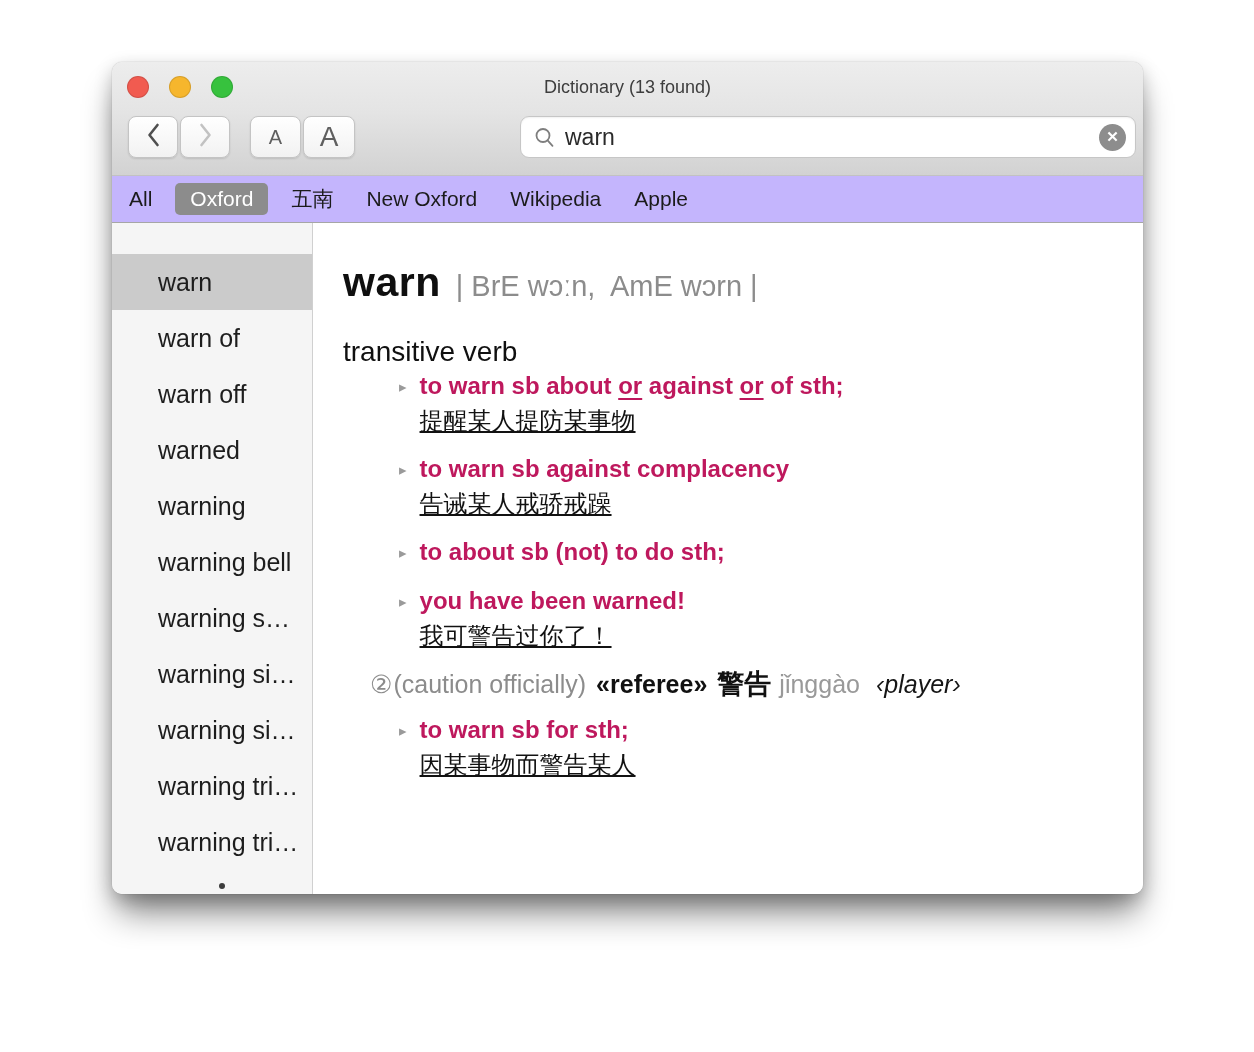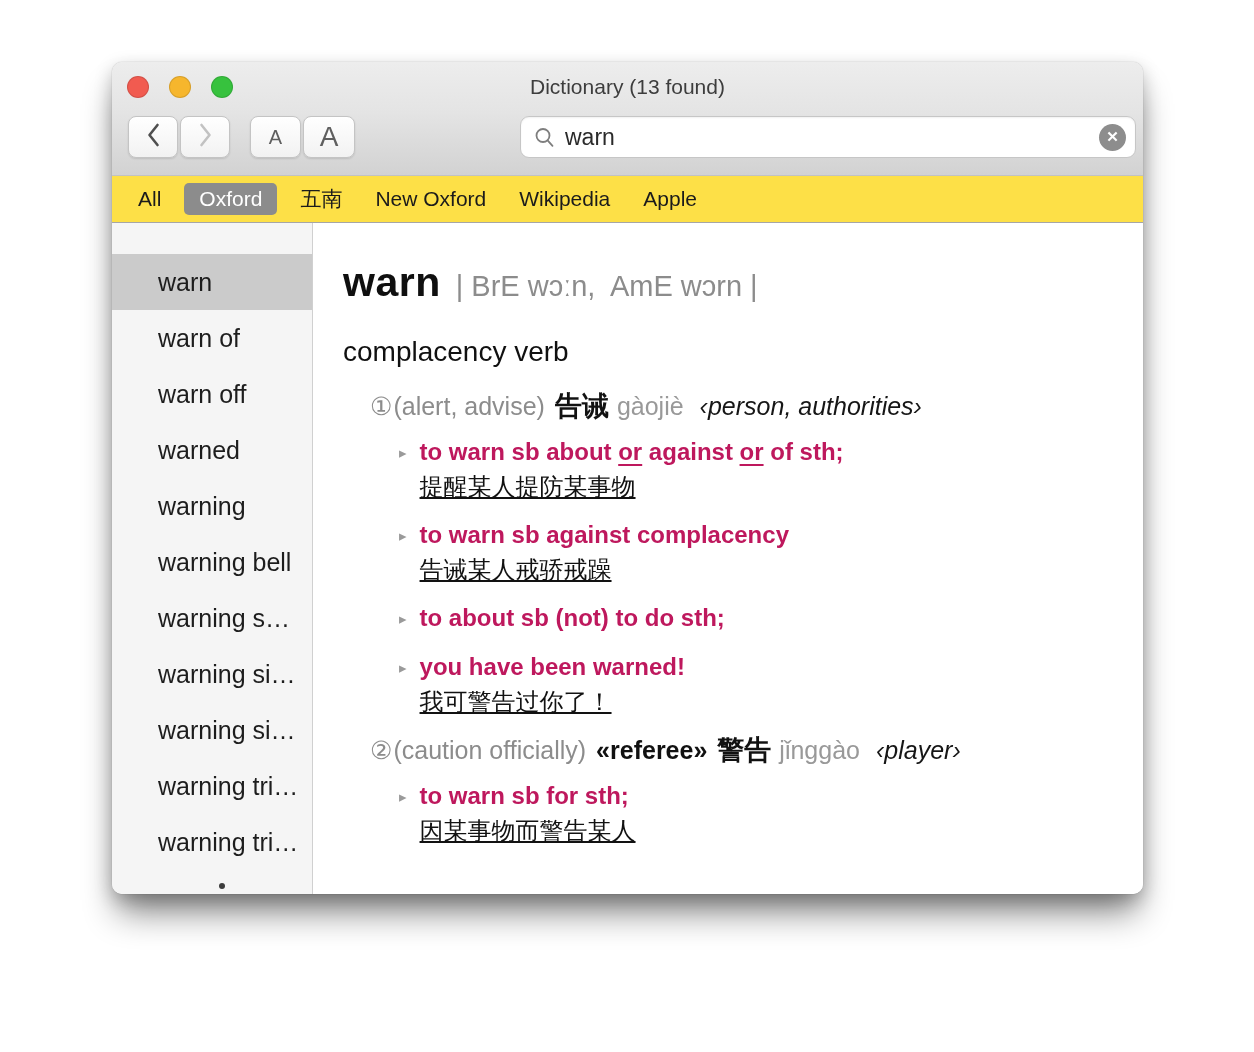--- a/index.html
+++ b/index.html
@@ -16,21 +16,21 @@
   }
   
   .chrome {
     position:relative; height:113px; flex:0 0 auto;
     background:linear-gradient(to bottom, #ededed 0%, #e4e4e4 45%, #d2d2d2 100%);
   }
   .traffic { position:absolute; left:15px; top:14px; display:flex; gap:20px; }
   .tl { width:22px; height:22px; border-radius:50%; display:inline-block; border:1px solid rgba(0,0,0,.12); }
   .title {
     position:absolute; left:0; right:0; top:0; height:48px; line-height:50px;
-    text-align:center; font-size:21px; font-weight:500; color:#3d3d3d;
+    text-align:center; font-size:18px; font-weight:500; color:#3d3d3d;
   }
   .tbtn {
     position:absolute; top:54px; height:42px; border:1px solid #c4c4c4; border-radius:8px;
     background:linear-gradient(#ffffff,#f2f2f2); box-shadow:0 1px 2px rgba(0,0,0,.12);
     display:flex; align-items:center; justify-content:center; color:#5f5f5f; cursor:default;
   }
   .tbtn.back { left:16px; width:50px; }
   .tbtn.fwd  { left:68px; width:50px; }
   .tbtn.fsm  { left:138px; width:51px; font-size:20px; }
   .tbtn.fbg  { left:191px; width:52px; font-size:28px; }
@@ -43,23 +43,23 @@
   .search input {
     border:none; outline:none; flex:1; font-size:23px; color:#2a2a2a; margin-left:9px;
     font-family:"Liberation Sans", sans-serif; background:transparent;
   }
   .clear-btn {
     width:27px; height:27px; border-radius:50%; background:#8d8d8d; color:#ffffff;
     font-size:15px; font-weight:bold; display:flex; align-items:center; justify-content:center;
   }
   
   .tabbar {
-    height:48px; flex:0 0 auto; background:#fde047;
+    height:48px; flex:0 0 auto; background:#c4b5fd;
     border-top:1px solid #c2c2c2; border-bottom:1px solid #a6a6a6;
-    display:flex; align-items:center; padding-left:26px; gap:33px;
+    display:flex; align-items:center; padding-left:17px; gap:33px;
     font-size:21px; color:#1b1b1b;
   }
   .tab { white-space:nowrap; }
   .tab.sel { background:#8c8c8c; color:#ffffff; padding:4px 15px; border-radius:5px; margin:0 -10px;text-align:center; }
   
   .bodyarea { flex:1; display:flex; min-height:0; }
   .sidebar {
     width:201px; flex:0 0 auto; background:#f5f5f5; border-right:1px solid #d0d0d0;
     padding-top:31px; position:relative; overflow:hidden;
   }
@@ -156,25 +156,22 @@
         <div class="side-item">warning tri…</div>
         <div class="side-item">warning tri…</div>
         <div class="partial-dot"></div>
       </div>
 
       <div class="content">
         <div class="headline">
           <span class="headword">warn</span>
           <span class="pron">| BrE wɔːn,  AmE wɔrn |</span>
         </div>
-        <div class="pos">complacency verb</div>
-
-        <div class="sense-line">
-          <span class="sense-num">①</span><span>(alert, advise)</span><span class="sense-zh">告诫</span><span class="sense-pinyin">gàojiè</span><span class="sense-colloc">‹person, authorities›</span>
-        </div>
+        <div class="pos">transitive verb</div>
+
 
         <div class="example">
           <span class="bullet">▸</span>
           <div>
             <div class="ex-en"><span>to warn sb about </span><span class="u">or</span><span> against </span><span class="u">or</span><span> of sth;</span></div>
             <div class="ex-zh">提醒某人提防某事物</div>
           </div>
         </div>
 
         <div class="example">

